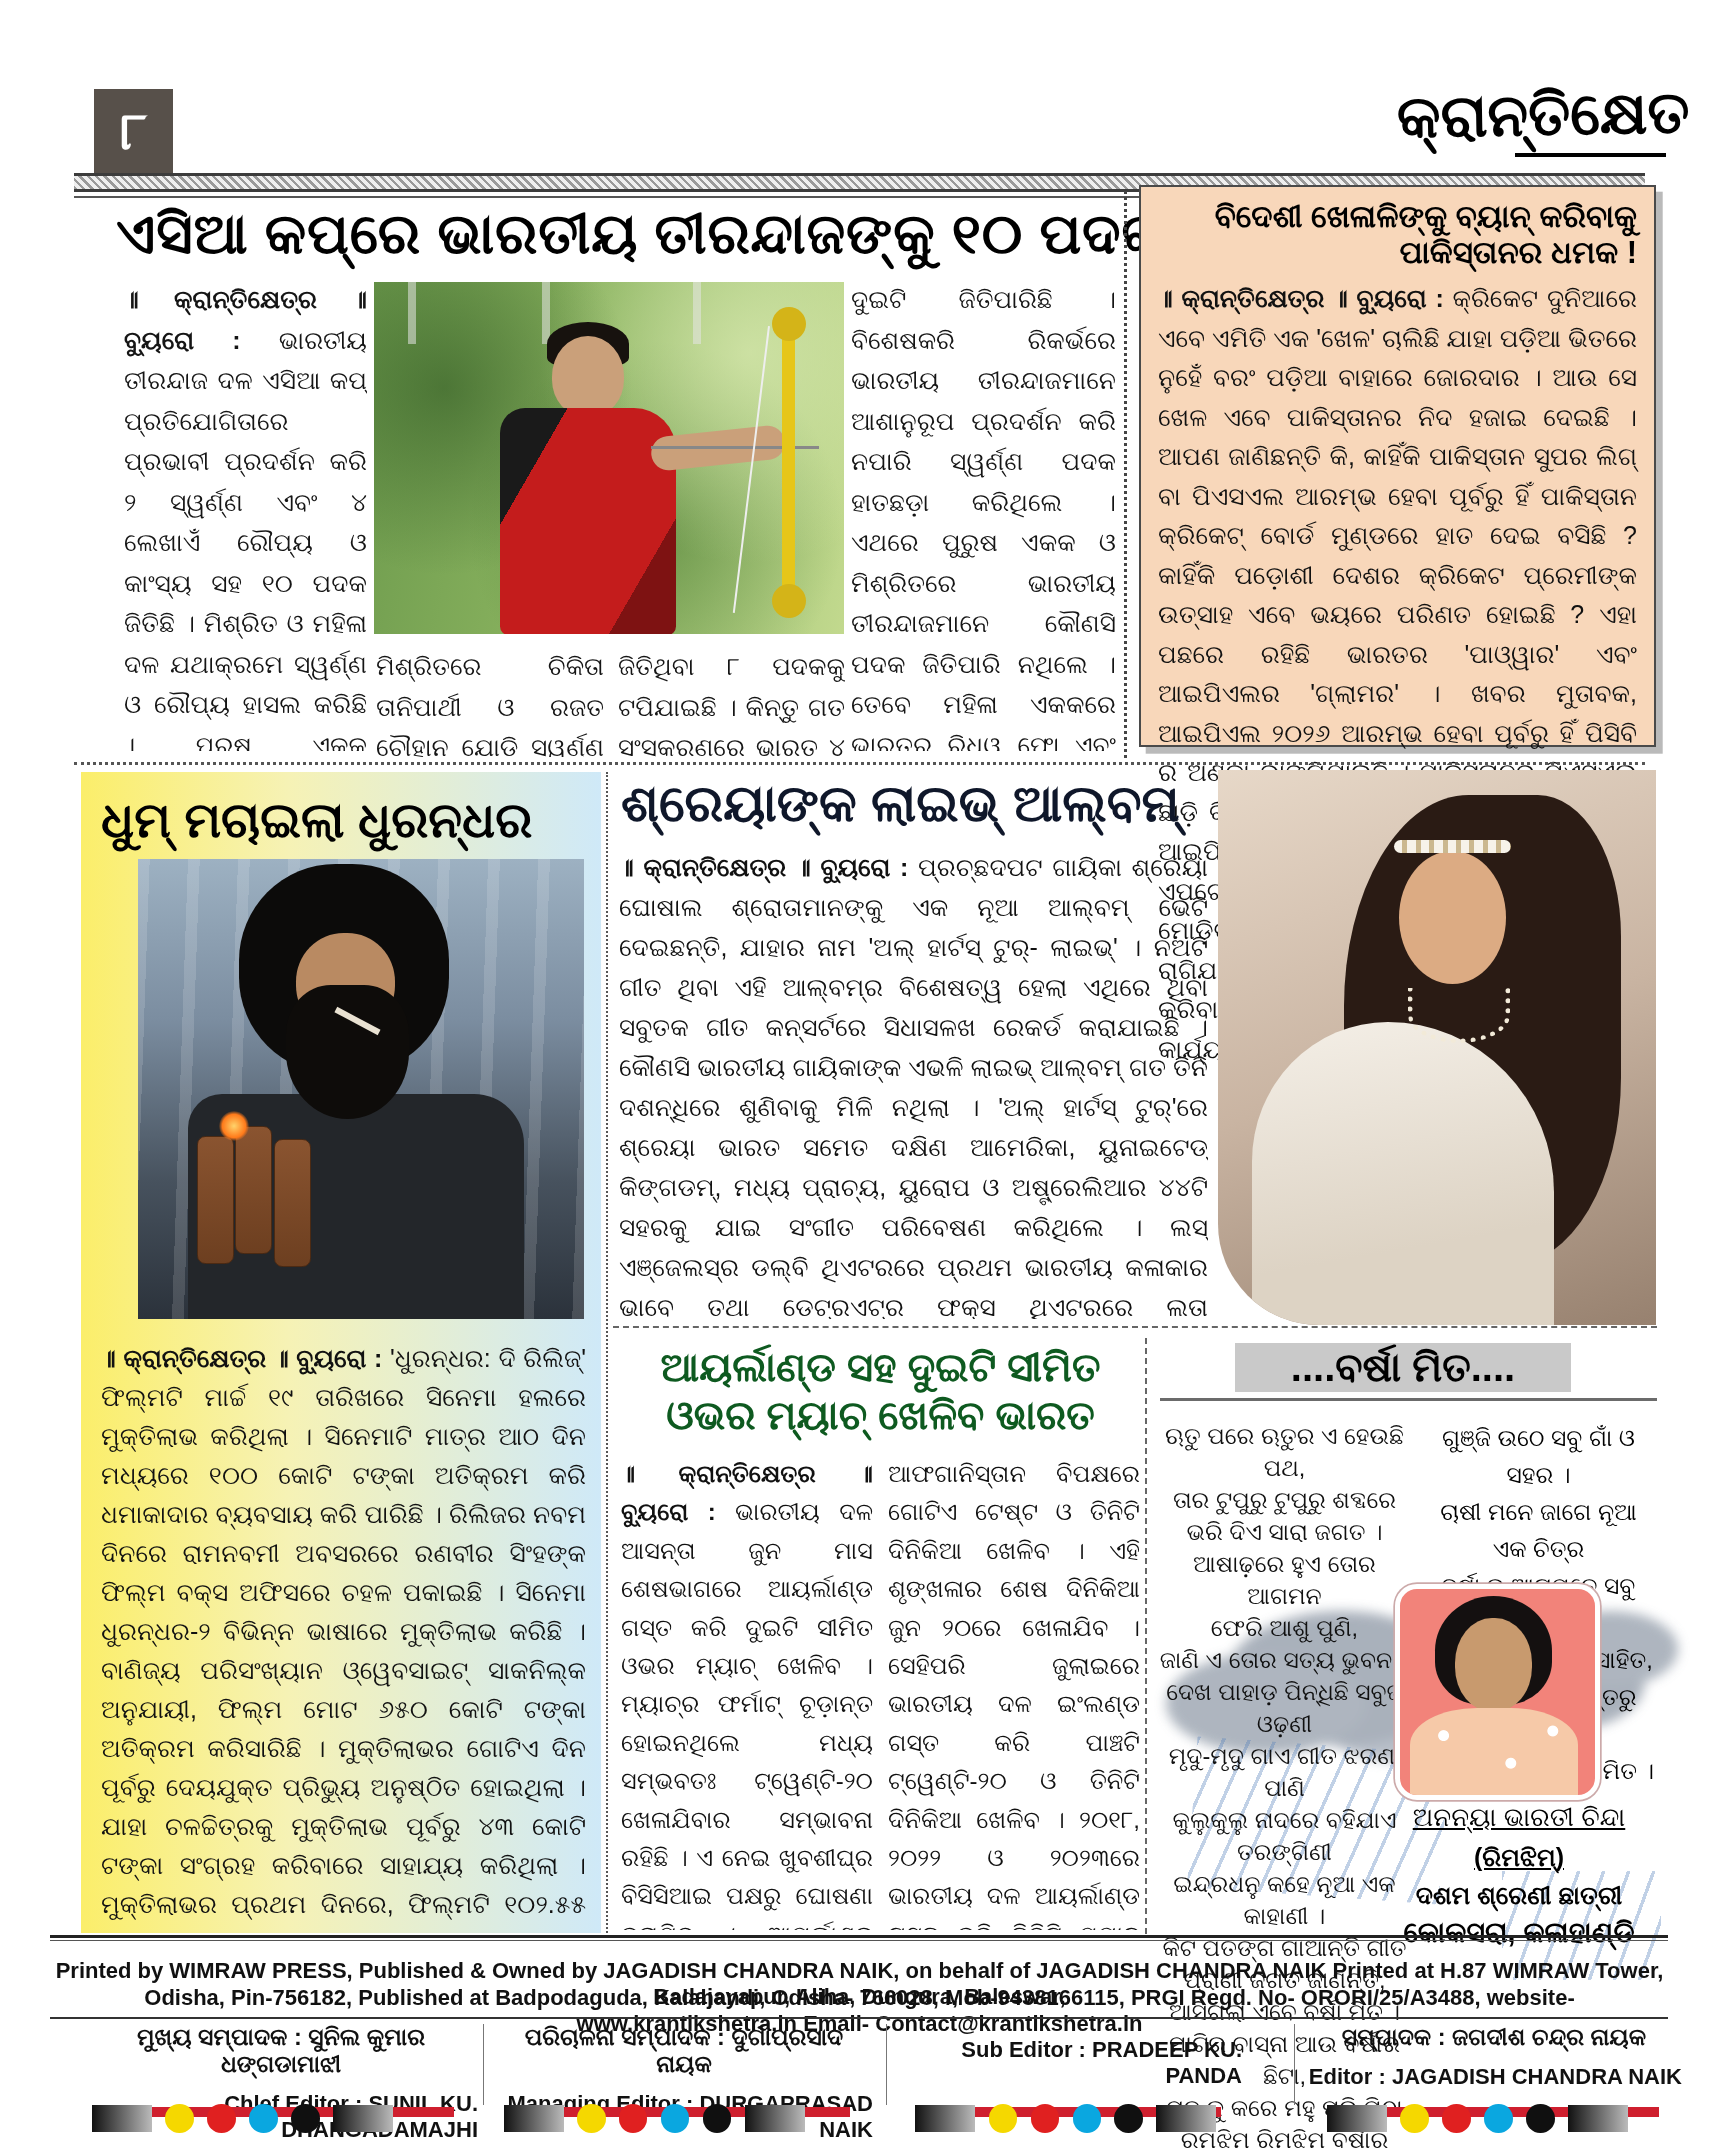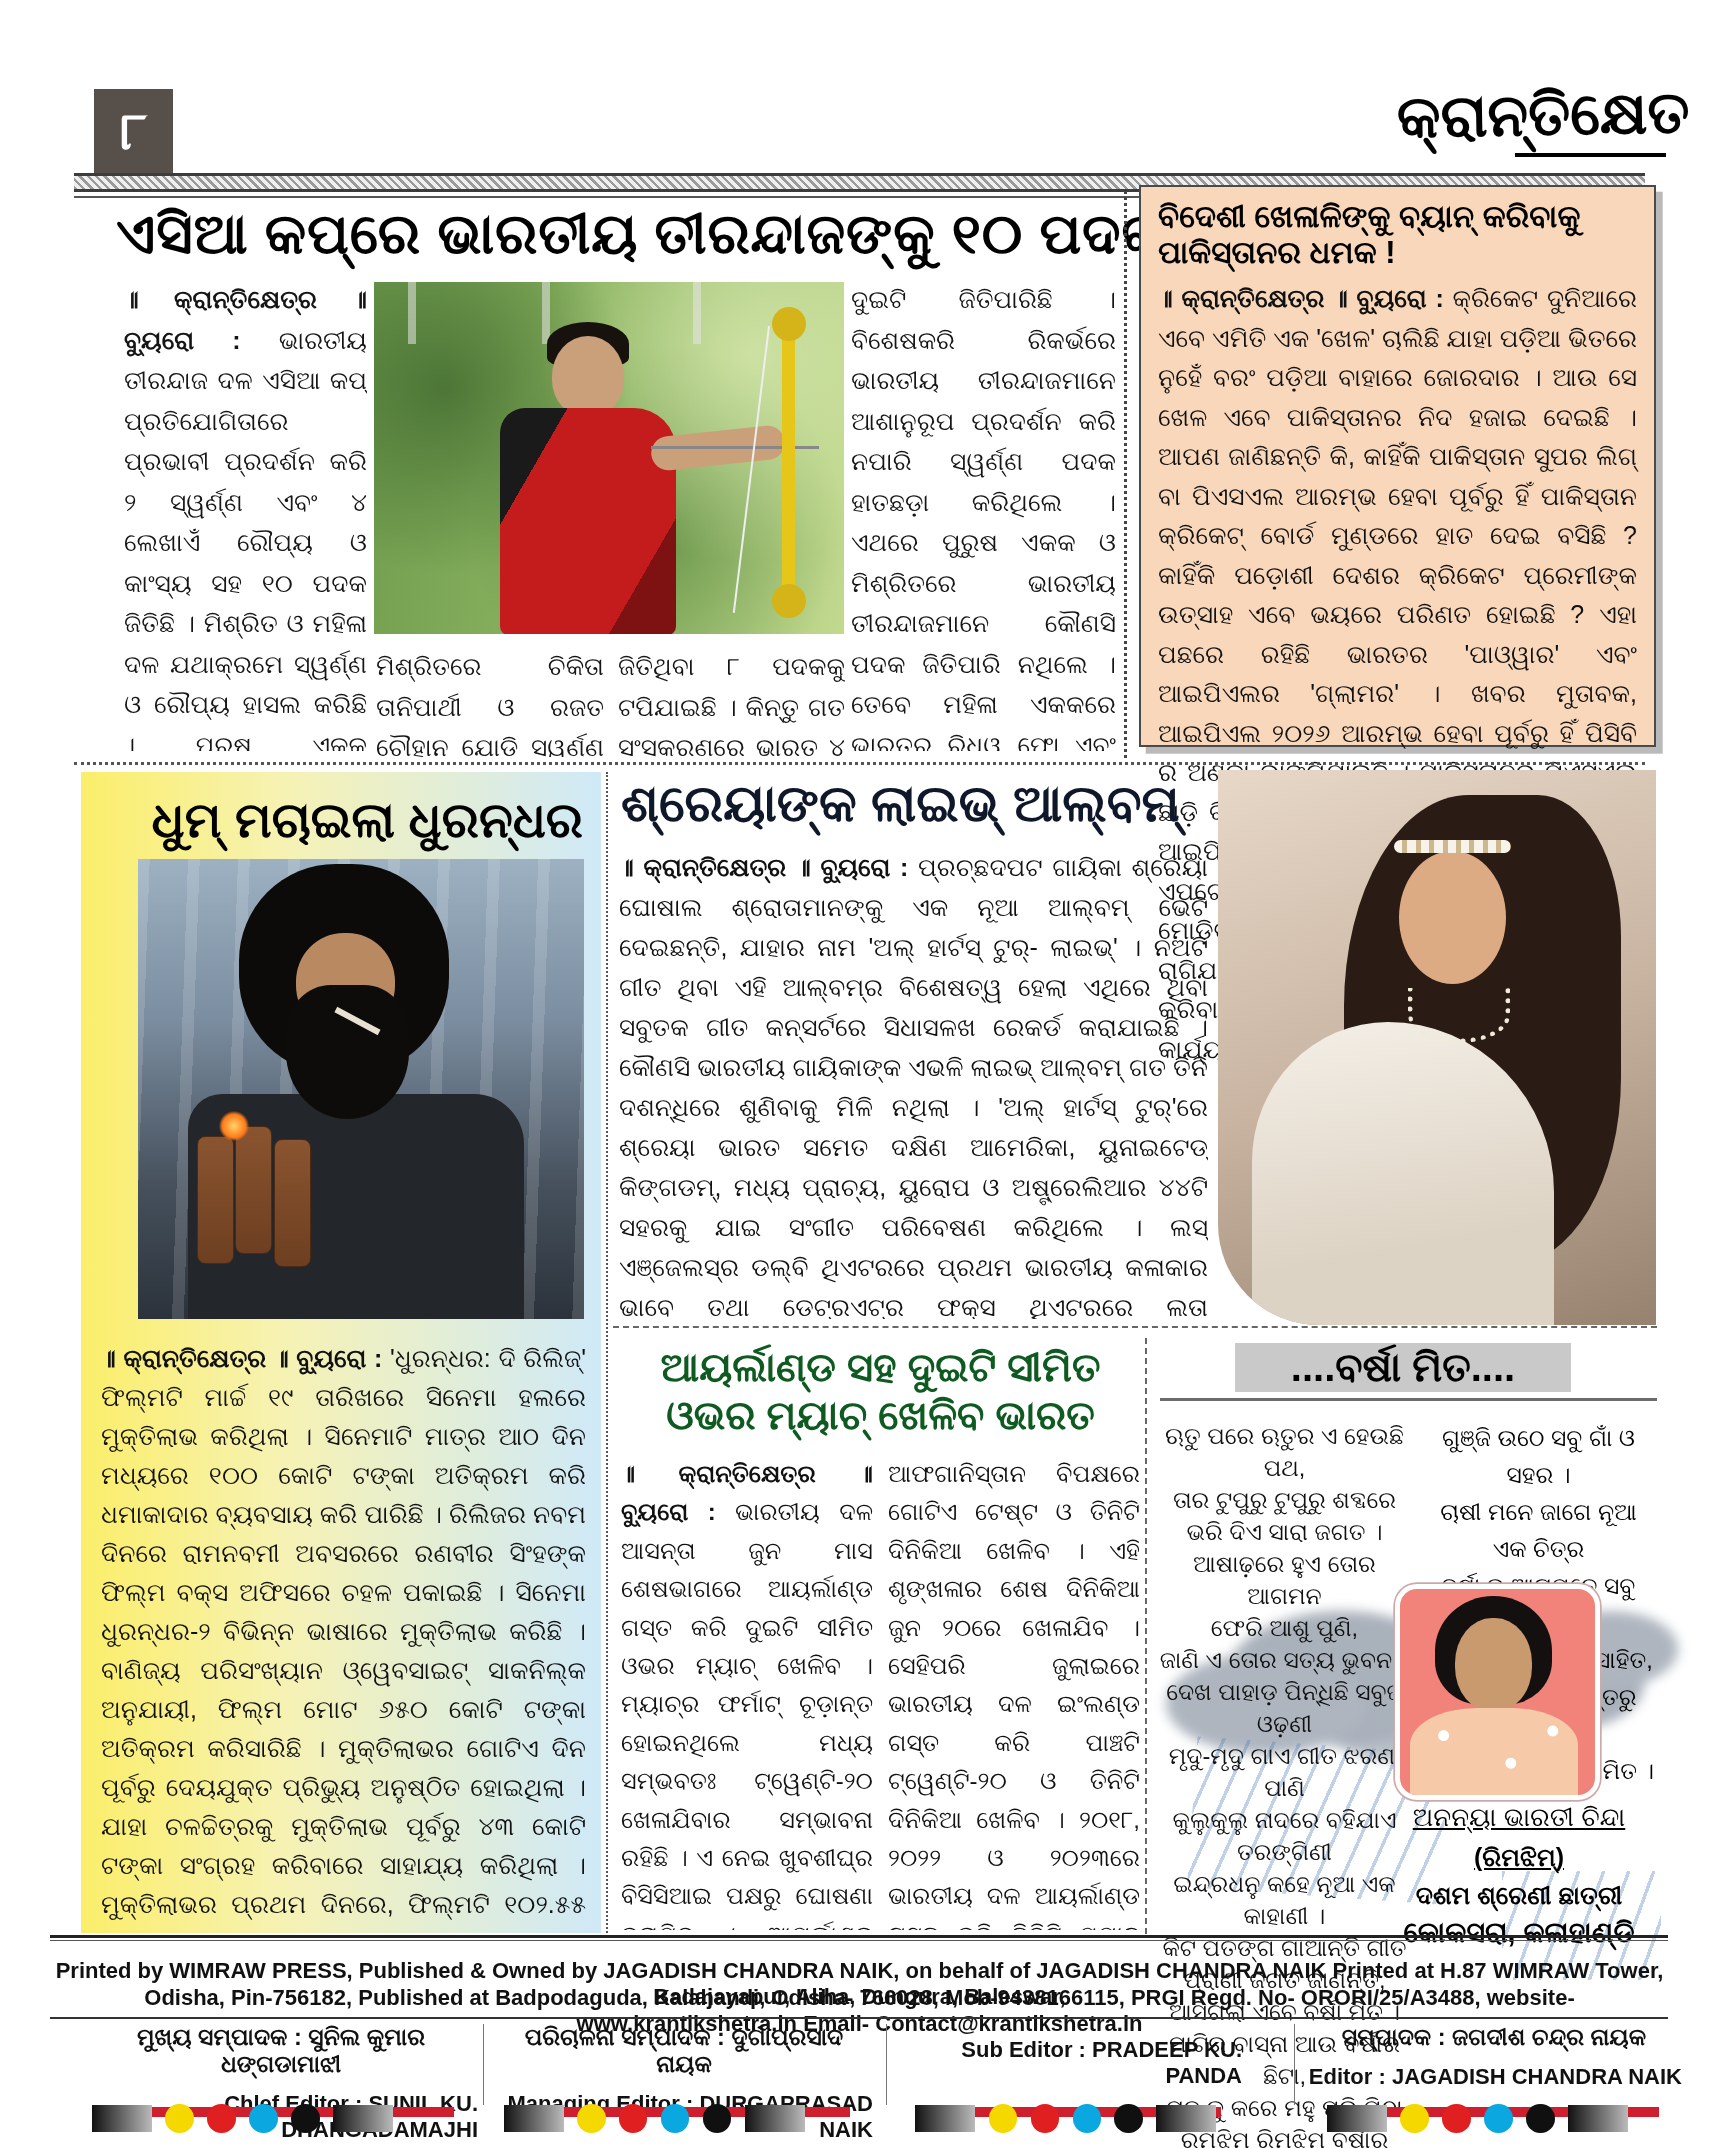--- a/index.html
+++ b/index.html
@@ -43,31 +43,31 @@
       background:linear-gradient(120deg,#1a1a1a 0 22%,#c41c1c 22% 78%,#7e1212 78% 100%);}
   #archer-arm{position:absolute;left:277px;top:149px;width:134px;height:34px;border-radius:17px;background:#caa07a;transform:rotate(-6deg);}
   #bow-limb{position:absolute;left:408px;top:34px;width:13.4px;height:285px;border-radius:6.7px;background:#e6c619;}
   #bow-cam1{position:absolute;left:398px;top:25px;width:34px;height:34px;border-radius:50%;background:#d4b418;}
   #bow-cam2{position:absolute;left:398px;top:302px;width:34px;height:34px;border-radius:50%;background:#d4b418;}
   .bow-string{position:absolute;left:307px;width:1.7px;height:289px;background:#eee;transform-origin:top;}
   #arrow-shaft{position:absolute;left:277px;top:164px;width:168px;height:3.4px;background:#888;}
   
   #pak-box{left:1139px;top:185px;width:517px;height:562px;background:#f8d7ba;border:2.5px solid #4a4a4a;
            box-shadow:6.7px 6.7px 0 rgba(130,130,130,.55);box-sizing:border-box;padding:11.7px 17px;}
-  #pak-headline{font-size:31px;font-weight:bold;text-align:left;color:#000;margin-bottom:8.4px;}
+  #pak-headline{font-size:31px;font-weight:bold;text-align:right;color:#000;margin-bottom:8.4px;}
   #pak-body{font-size:25px;line-height:1.58;}
   
   #hdot-mid{left:74px;top:762px;width:1571px;border-top:3.4px dotted #555;}
   #vdot-mid{left:606px;top:772px;height:1161px;border-left:2.5px dotted #555;}
   #hwave-shreya{left:613px;top:1326px;width:1044px;border-top:2.5px dashed #666;}
   #vwave-bottom{left:1145px;top:1338px;height:596px;border-left:2.5px dashed #666;}
   
   #dhum-block{left:81px;top:772px;width:520px;height:1161px;
       background:linear-gradient(90deg,#fbee6a 0%,#f6f2b5 40%,#cfe9f8 100%);}
-  #dhum-headline{left:101px;top:792px;width:482px;text-align:right;font-size:49px;font-weight:900;color:#000;}
+  #dhum-headline{left:101px;top:792px;width:482px;text-align:left;font-size:49px;font-weight:900;color:#000;}
   
   #ranveer-photo{left:138px;top:859px;width:446px;height:460px;overflow:hidden;
       background:linear-gradient(180deg,#9db1c2 0%,#7b8da0 35%,#47525e 70%,#2b323b 100%);}
   #rv-streaks{position:absolute;inset:0;background:repeating-linear-gradient(92deg,rgba(255,255,255,.14) 0 11.7px,transparent 11.7px 50px);}
   #rv-hair{position:absolute;left:101px;top:5px;width:210px;height:210px;border-radius:46%;background:#0c0b0a;}
   #rv-face{position:absolute;left:158px;top:74px;width:99px;height:101px;border-radius:48%;background:#b98a62;}
   #rv-beard{position:absolute;left:148px;top:126px;width:123px;height:134px;border-radius:40% 40% 55% 55%;background:#0e0c0a;}
   #rv-cig{position:absolute;left:195px;top:159px;width:49px;height:5.9px;background:#e9e2d2;transform:rotate(28deg);}
   #rv-body{position:absolute;left:50px;top:235px;width:336px;height:227px;border-radius:34px 50px 0 0;background:#23262a;}
   .dynamite{position:absolute;width:35px;height:126px;border-radius:8.4px;background:linear-gradient(180deg,#8a5430,#6d3f20);border:1.7px solid #4c2a13;}

